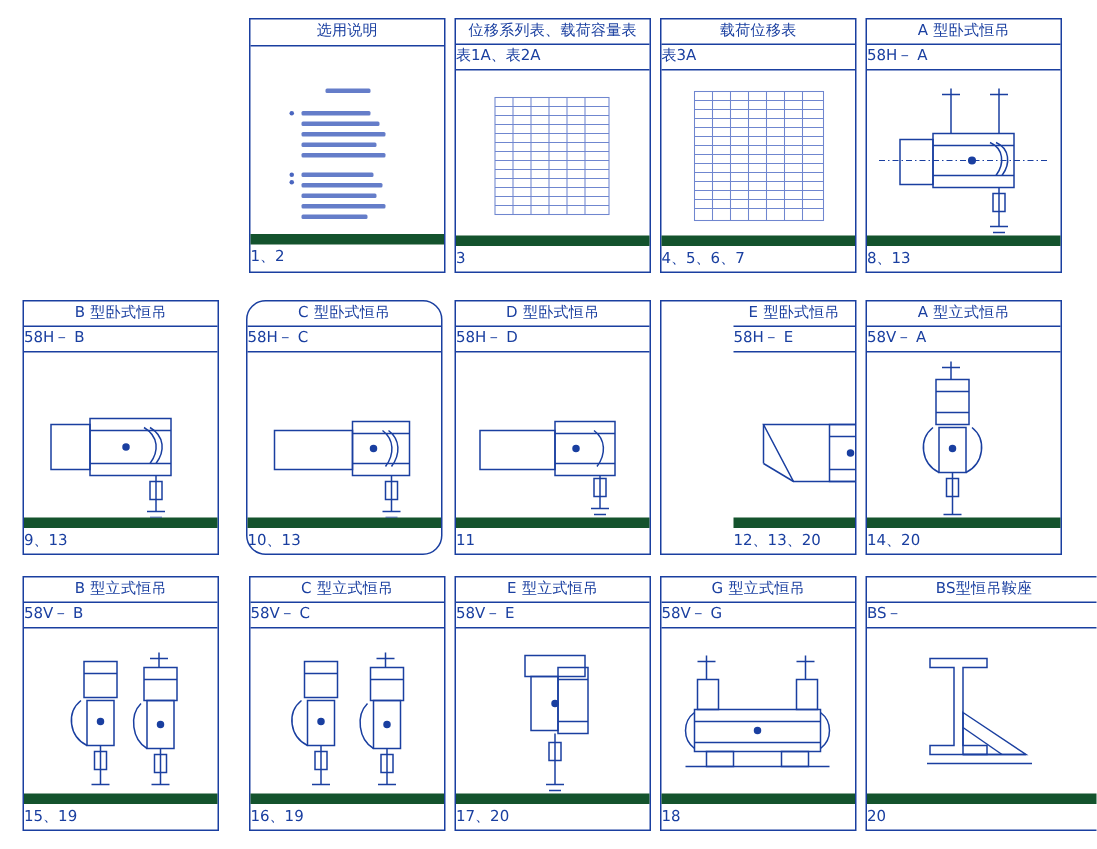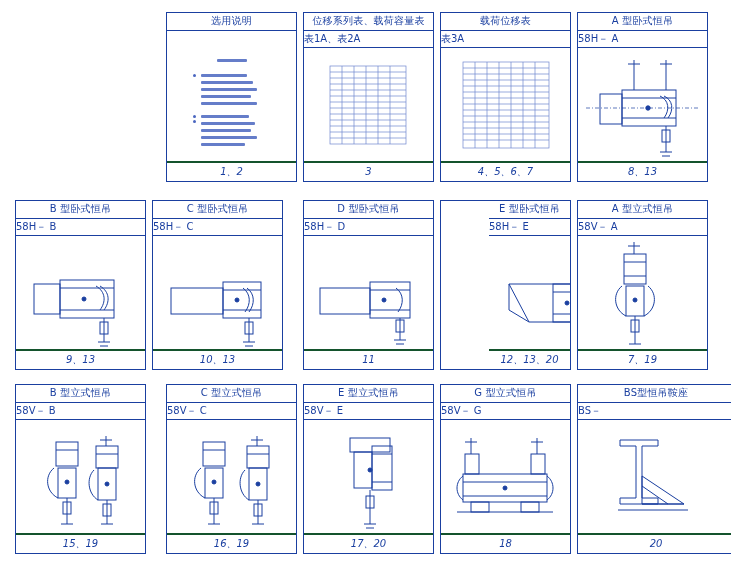--- a/index.html
+++ b/index.html
@@ -39,27 +39,25 @@
     height:17px;
     white-space:nowrap;
     overflow:hidden;
   }
   .card .body{
     flex:1 1 auto;
     position:relative;
     overflow:hidden;
   }
   .card .ftr{
-    border-top:2px solid #14532d;
-    text-align:center;
+    border-top:7px solid #14532d;
     font-size:10px;
     line-height:17px;
     height:18px;
     white-space:nowrap;
-    font-style:italic;
   }
 
   
   svg{display:block;}
   .ln{stroke:#1a3fa0;stroke-width:1;fill:none;}
   .lnthin{stroke:#6f86cf;stroke-width:0.7;fill:none;}
   .dash{stroke:#1a3fa0;stroke-width:0.7;fill:none;stroke-dasharray:4 2 1 2;}
   .fl{fill:#1a3fa0;}
 
   
@@ -207,21 +205,21 @@
           <line x1="88" y1="82" x2="88" y2="106"></line>
           <rect x="84" y="86" width="8" height="12"></rect>
           <line x1="82" y1="106" x2="94" y2="106"></line>
           <line x1="84" y1="110" x2="92" y2="110"></line>
         </g>
       </svg>
     </div>
     <div class="ftr">9、13</div>
   </div>
 
-  <div class="card" style="left:152px;top:200px;width:131px;height:170px;">
+  <div class="card" style="left:164px;top:200px;width:131px;height:170px;border-radius:13px;">
     <div class="hdr">C 型卧式恒吊</div>
     <div class="hdr2">58H－ C</div>
     <div class="body">
       <svg width="129" height="116" viewBox="0 0 129 116">
         <g class="ln">
           <rect x="18" y="52" width="52" height="26"></rect>
           <rect x="70" y="46" width="38" height="36"></rect>
           <line x1="70" y1="54" x2="108" y2="54"></line>
           <line x1="70" y1="74" x2="108" y2="74"></line>
           <path d="M94 52 C102 58 102 68 96 76"></path>
@@ -297,21 +295,21 @@
           <path d="M44 50 C34 58 36 74 48 80"></path>
           <path d="M70 50 C80 58 78 74 66 80"></path>
           <rect x="48" y="50" width="18" height="30"></rect>
           <circle cx="57" cy="64" r="2" class="fl"></circle>
           <line x1="57" y1="80" x2="57" y2="108"></line>
           <rect x="53" y="84" width="8" height="12"></rect>
           <line x1="51" y1="108" x2="63" y2="108"></line>
         </g>
       </svg>
     </div>
-    <div class="ftr">7、19</div>
+    <div class="ftr">14、20</div>
   </div>
 
   <div class="card" style="left:15px;top:384px;width:131px;height:170px;">
     <div class="hdr">B 型立式恒吊</div>
     <div class="hdr2">58V－ B</div>
     <div class="body">
       <svg width="129" height="116" viewBox="0 0 129 116">
         <g class="ln">
 
           <rect x="40" y="22" width="22" height="24"></rect>

